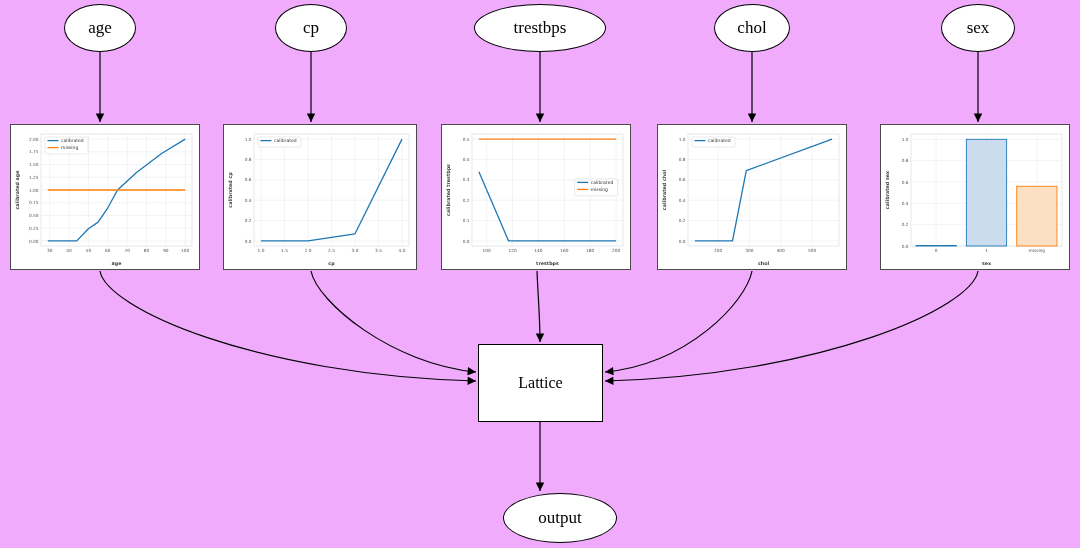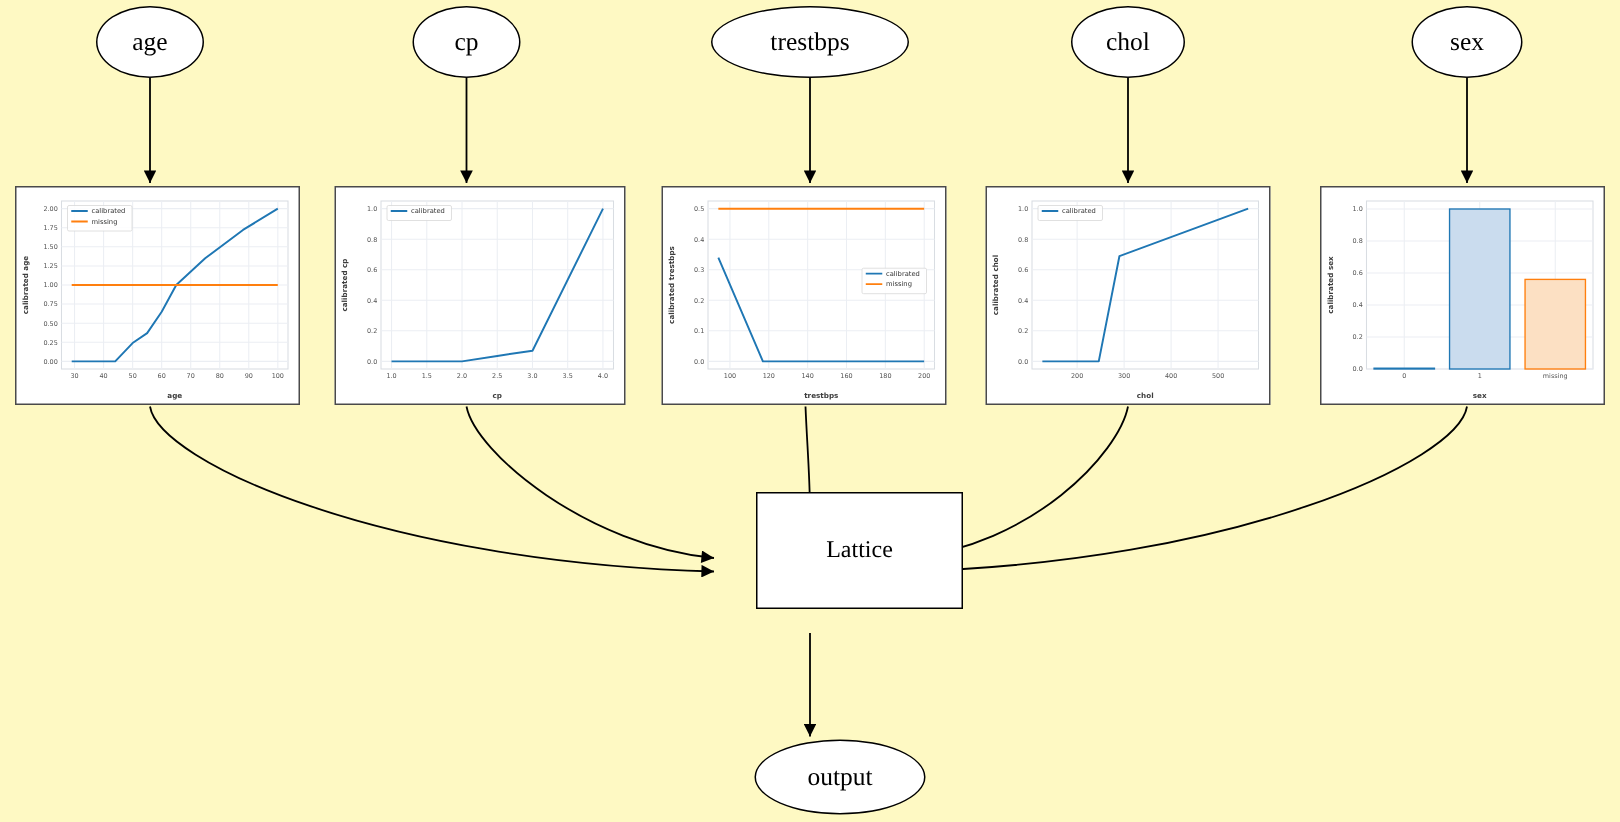--- a/index.html
+++ b/index.html
@@ -1,17 +1,17 @@
 <!DOCTYPE html>
 <html><head>
 <meta charset="utf-8">
 <style>
   html,body{margin:0;padding:0;background:#ffffff;}
   #canvas{
-    position:relative;width:1080px;height:548px;background:#fef9c3;
+    position:relative;width:1080px;height:548px;background:#f0abfc;
     font-family:"DejaVu Sans",sans-serif;overflow:hidden;
   }
   #edges{position:absolute;left:0;top:0;width:1080px;height:548px;pointer-events:none;}
   .node-ellipse{
     position:absolute;border:1px solid #000;border-radius:50%;background:#fff;
     display:flex;align-items:center;justify-content:center;
     font-family:"Liberation Serif","DejaVu Serif",serif;font-size:17px;color:#000;
     box-sizing:border-box;
   }
   .lattice-box{
@@ -244,21 +244,21 @@
         <text x="27.5" y="101.26666666666667" text-anchor="end" font-size="4.3px" fill="#555555">0.2</text>
         <text x="27.5" y="79.93333333333334" text-anchor="end" font-size="4.3px" fill="#555555">0.4</text>
         <text x="27.5" y="58.6" text-anchor="end" font-size="4.3px" fill="#555555">0.6</text>
         <text x="27.5" y="37.26666666666667" text-anchor="end" font-size="4.3px" fill="#555555">0.8</text>
         <text x="27.5" y="15.933333333333339" text-anchor="end" font-size="4.3px" fill="#555555">1.0</text>
         <text x="105.5" y="140" text-anchor="middle" font-size="4.8px" font-weight="600" fill="#3d3d3d">sex</text>
         <text x="0" y="0" text-anchor="middle" font-size="4.8px" font-weight="600" fill="#3d3d3d" transform="translate(7.5,65) rotate(-90)">calibrated sex</text>
       </svg>
     </div>
 
-  <div class="lattice-box" style="left:478px;top:328px;width:138px;height:78px;margin-left:26px;">
+  <div class="lattice-box" style="left:478px;top:344px;width:125px;height:78px;">
     <span>Lattice</span>
   </div>
 
   <div class="node-ellipse" style="left:503px;top:493px;width:114px;height:50px;">
     <span>output</span>
   </div>
 
 </div>
 
 </body></html>

